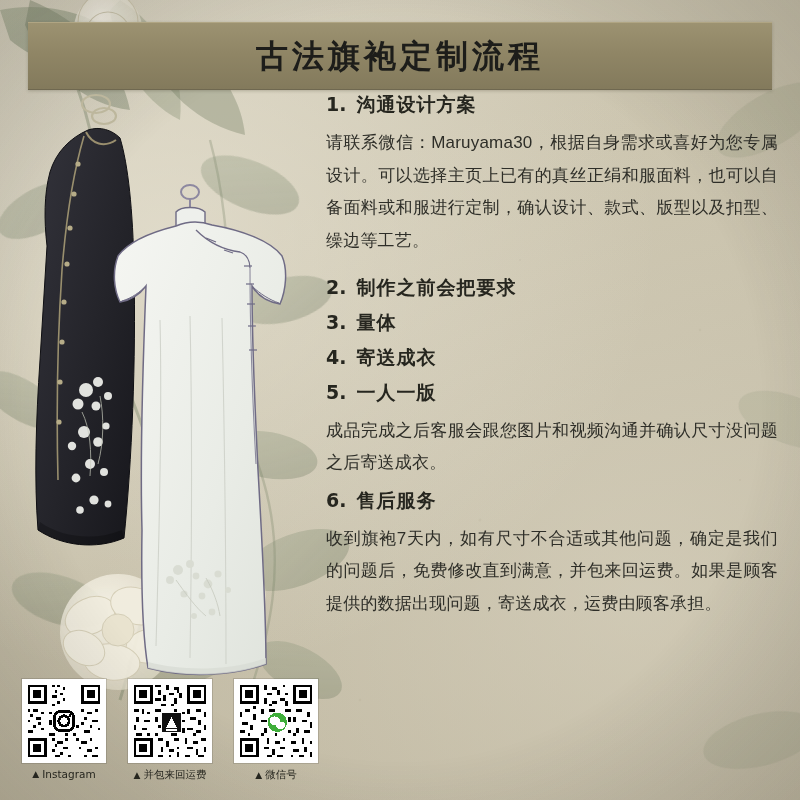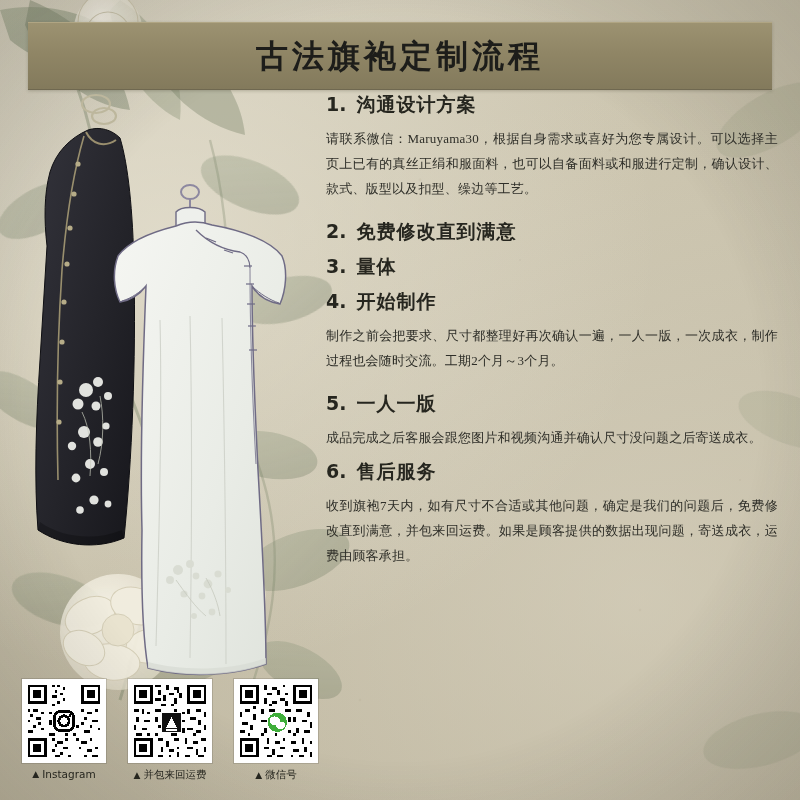--- a/index.html
+++ b/index.html
@@ -77,22 +77,22 @@
     color: #26261f;
   }
   .sec-title {
     font-family: "DejaVu Sans", "Liberation Sans", sans-serif;
     font-size: 19px;
     font-weight: bold;
     color: #26261f;
     letter-spacing: 1px;
   }
   .sec-body {
-    font-family: Liberation Serif, serif;
-    font-size: 13px;
+    font-family: Liberation Sans, sans-serif;
+    font-size: 17px;
     line-height: 1.92;
     color: #2e2e28;
     letter-spacing: 0.2px;
     margin: 0 0 14px 4px;
     text-align: justify;
   }
   .gap-s { margin-bottom: 8px; }
   .gap-m { margin-bottom: 17px; }
 
   
@@ -379,37 +379,36 @@
       <div class="sec-head">
         <span class="sec-num">1.</span>
         <span class="sec-title">沟通设计方案</span>
       </div>
       <p class="sec-body gap-m">请联系微信：Maruyama30，根据自身需求或喜好为您专属设计。可以选择主页上已有的真丝正绢和服面料，也可以自备面料或和服进行定制，确认设计、款式、版型以及扣型、缲边等工艺。</p>
     </div>
 
     <div class="section">
       <div class="sec-head">
         <span class="sec-num">2.</span>
-        <span class="sec-title">免费修改直到满意</span>
+        <span class="sec-title">制作之前会把要求</span>
       </div>
     </div>
 
     <div class="section">
       <div class="sec-head">
         <span class="sec-num">3.</span>
         <span class="sec-title">量体</span>
       </div>
     </div>
 
     <div class="section">
       <div class="sec-head">
         <span class="sec-num">4.</span>
-        <span class="sec-title">开始制作</span>
-      </div>
-      <p class="sec-body gap-m">制作之前会把要求、尺寸都整理好再次确认一遍，一人一版，一次成衣，制作过程也会随时交流。工期2个月～3个月。</p>
+        <span class="sec-title">寄送成衣</span>
+      </div>
     </div>
 
     <div class="section">
       <div class="sec-head">
         <span class="sec-num">5.</span>
         <span class="sec-title">一人一版</span>
       </div>
       <p class="sec-body gap-s">成品完成之后客服会跟您图片和视频沟通并确认尺寸没问题之后寄送成衣。</p>
     </div>
 

